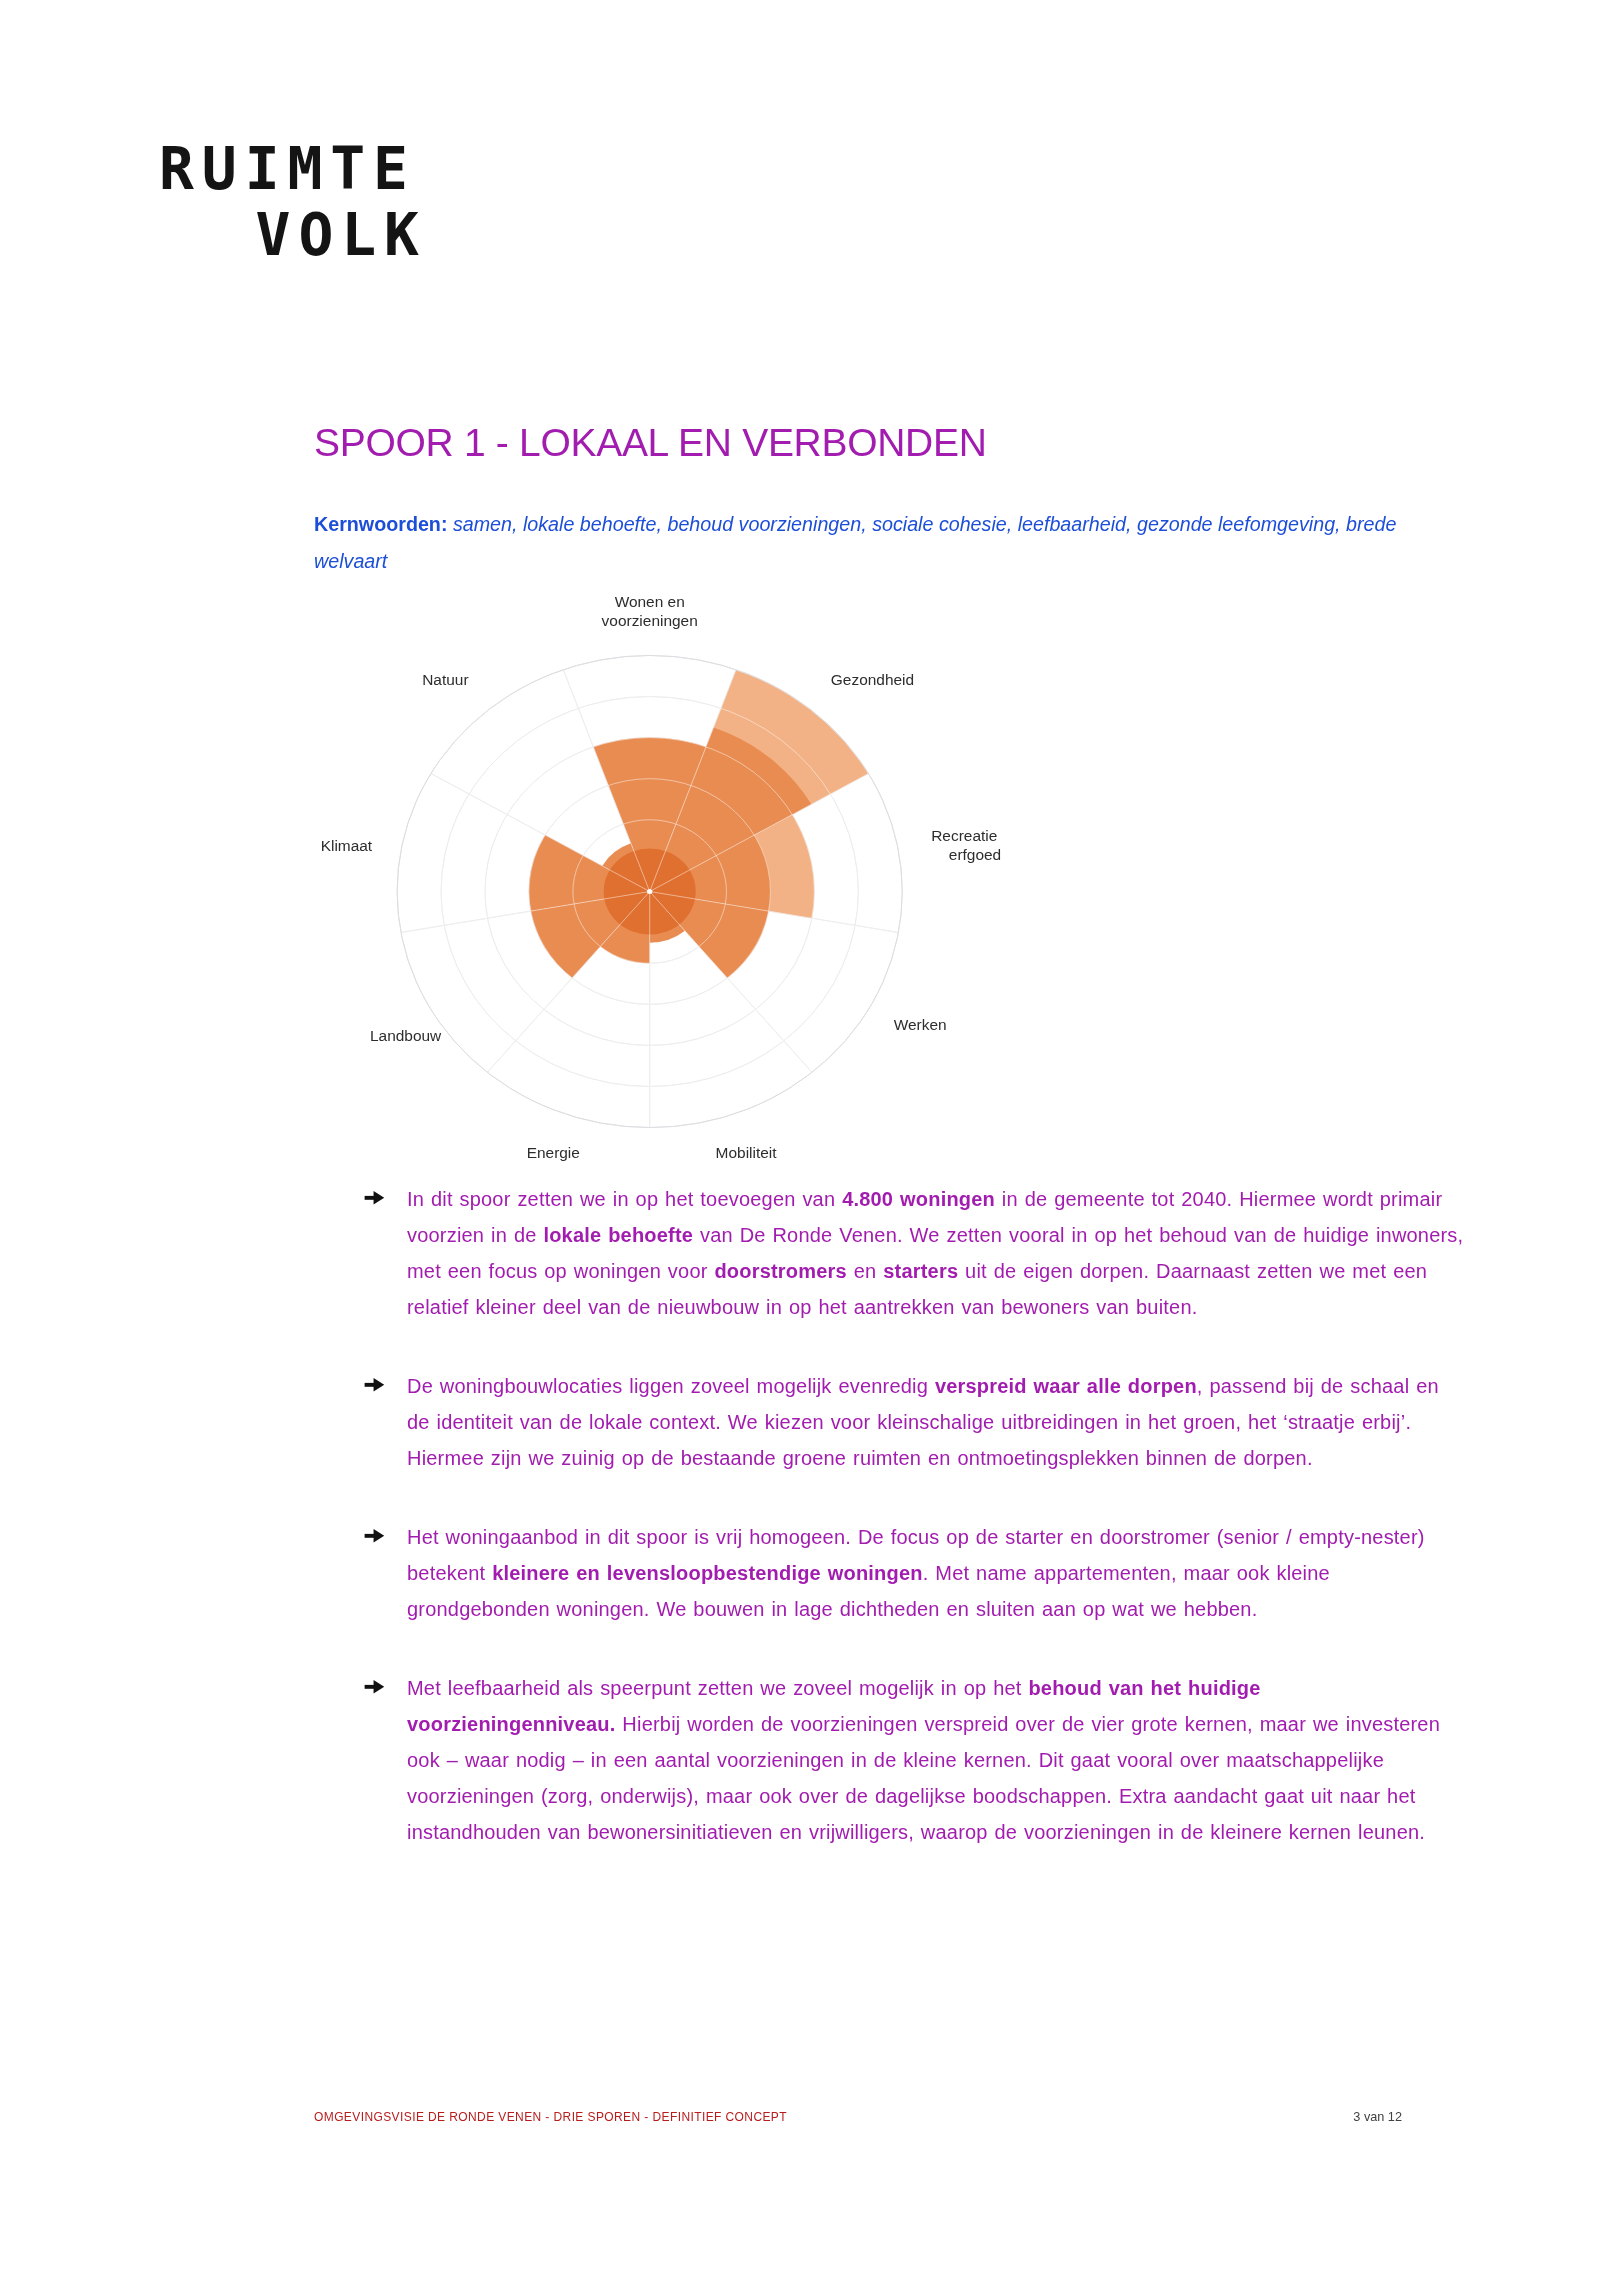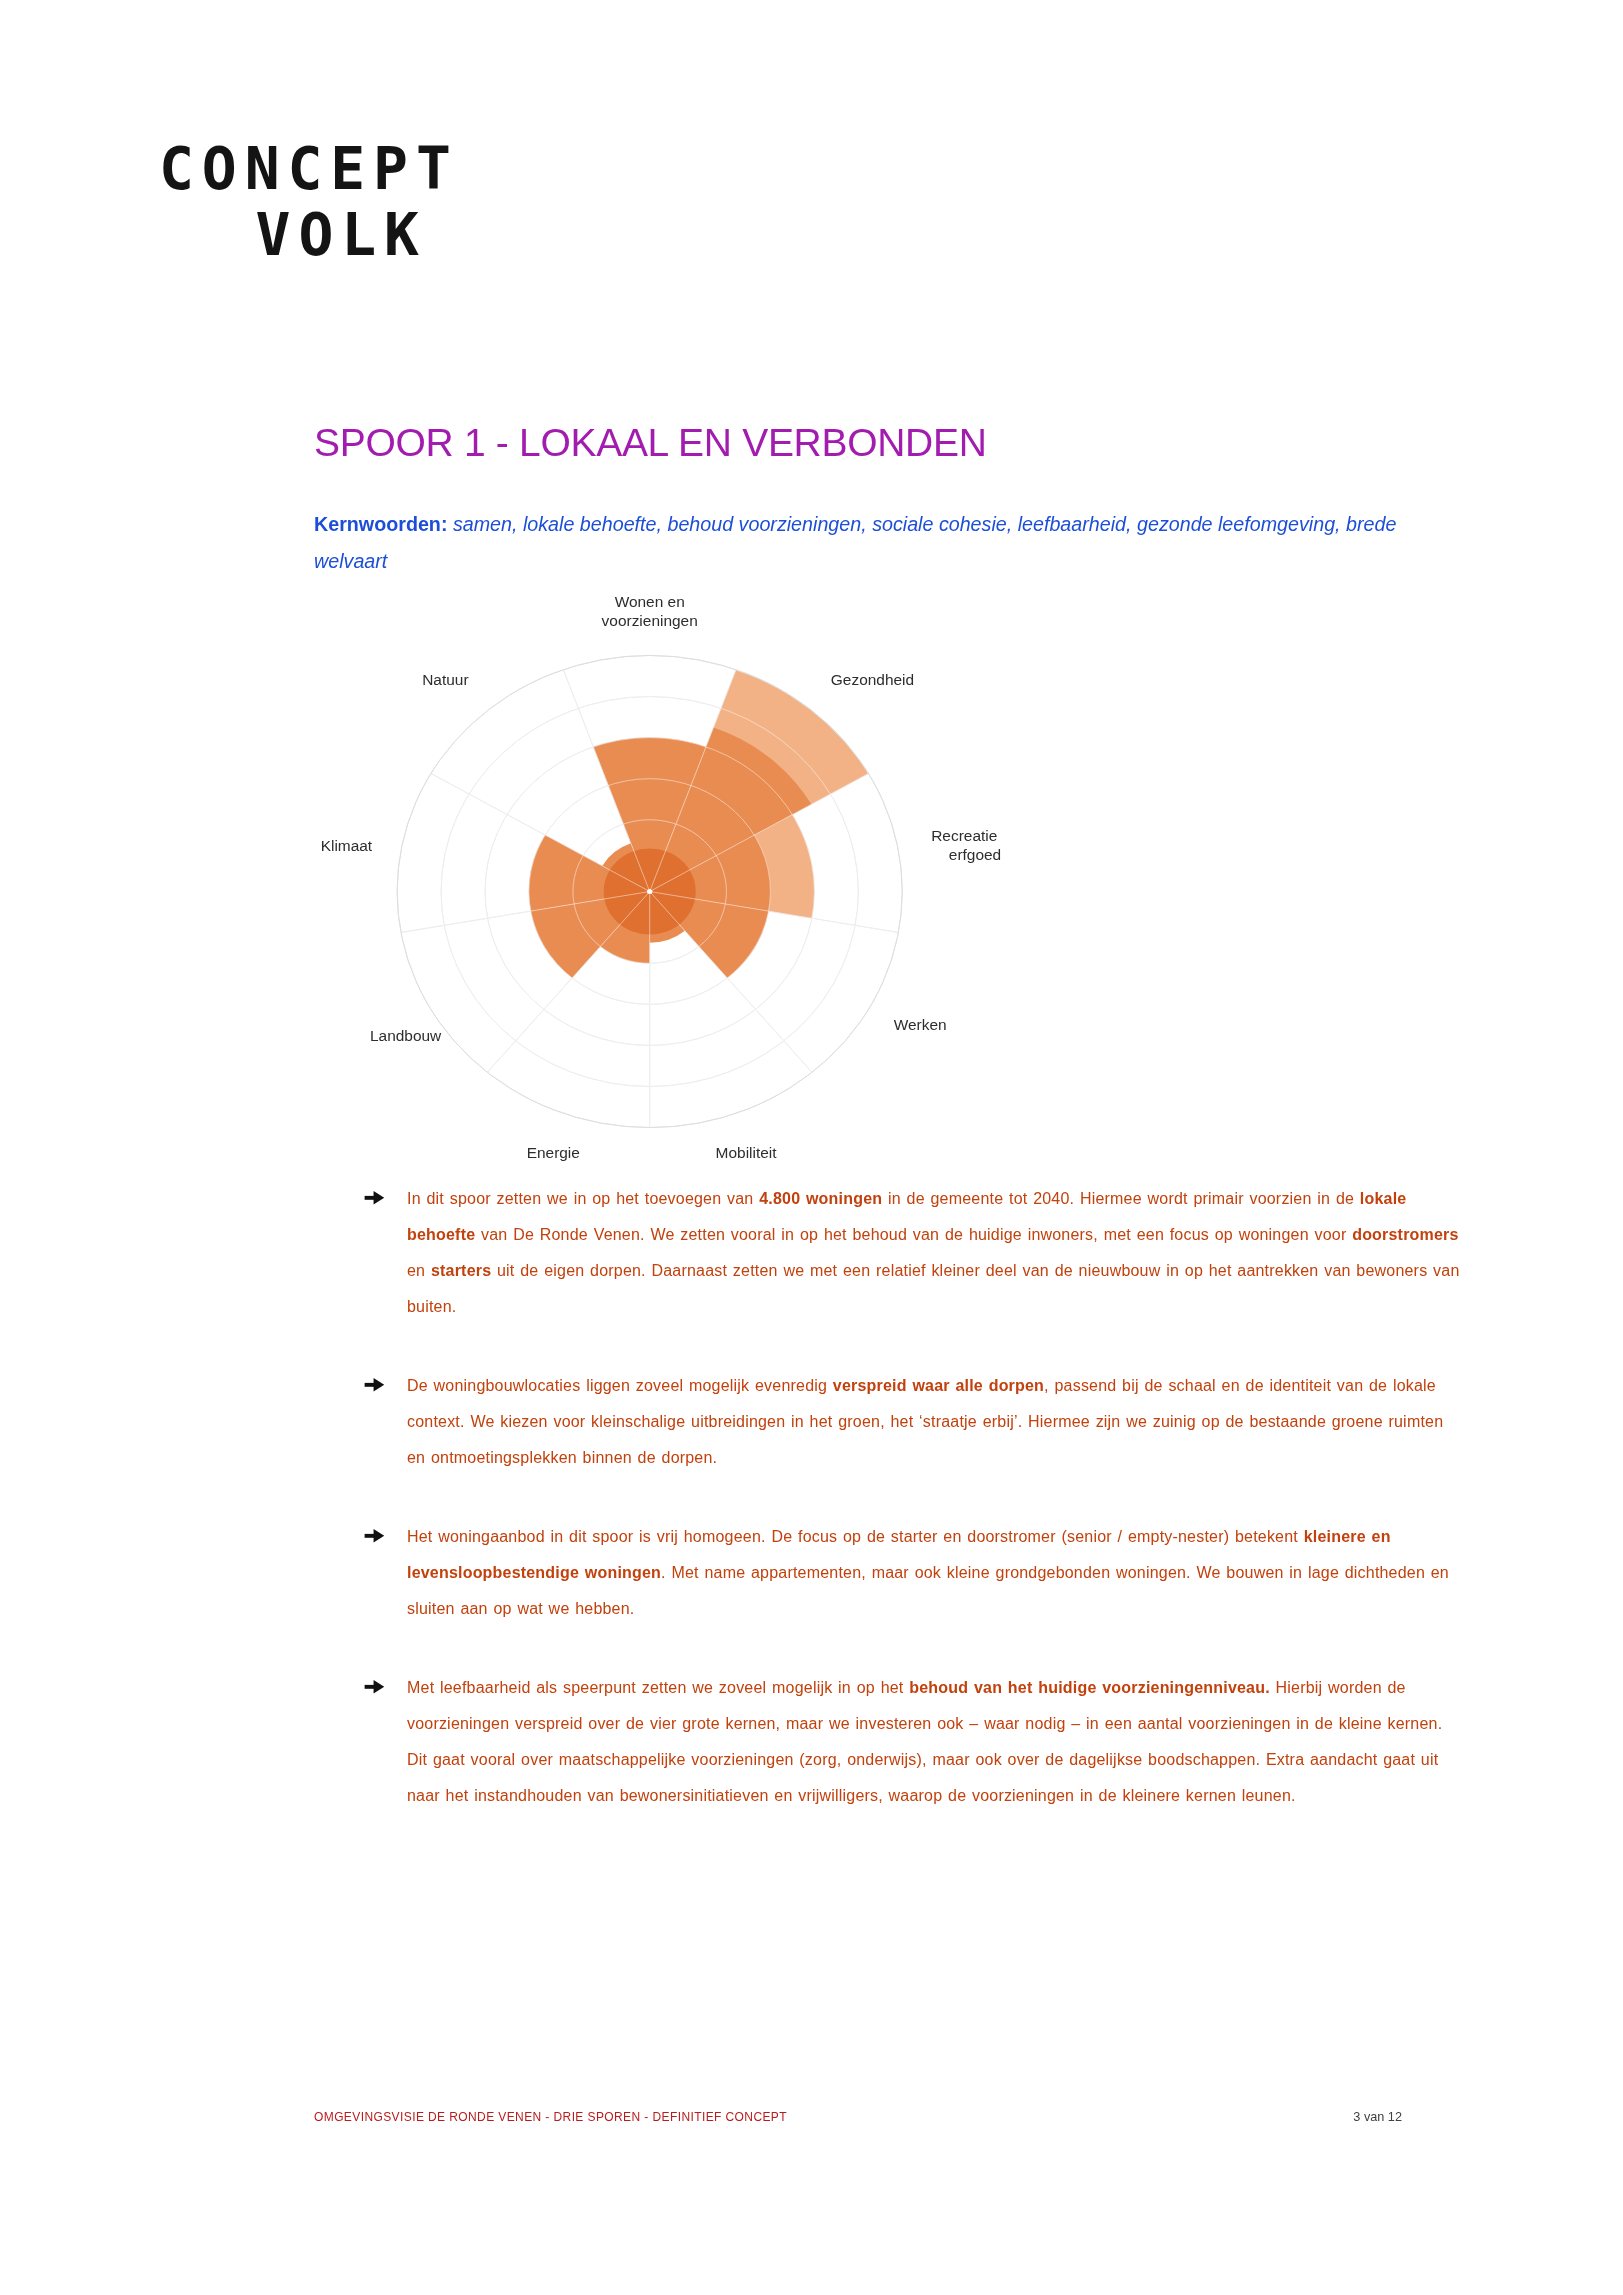--- a/index.html
+++ b/index.html
@@ -24,35 +24,35 @@
   .keywords .kw-label{font-weight:bold;font-style:normal;}
   .keywords .kw-text{font-style:italic;}
   .chart-wrap{position:absolute;left:304px;top:588px;width:697px;height:607px;}
   .chart-wrap svg{display:block;}
   .chart-wrap svg text{font-family:"Liberation Sans", sans-serif;font-size:27.5px;}
   .bullet-list{position:absolute;left:364px;top:1181px;width:1117px;}
   .bullet{display:flex;align-items:flex-start;margin:0 0 43px 0;}
   .bullet .arrow{flex:0 0 25px;margin-top:9px;}
   .bullet p{
     margin:0 0 0 18px;width:1057px;
-    font-size:16px;line-height:36px;letter-spacing:0.2px;word-spacing:1.1px;color:#c2410c;
+    font-size:20px;line-height:36px;letter-spacing:0.2px;word-spacing:1.1px;color:#a21caf;
   }
   .bullet p b{font-weight:bold;}
   .footer{
     position:absolute;left:314px;top:2110px;width:1088px;
     display:flex;justify-content:space-between;align-items:baseline;
   }
   .footer .f-left{font-size:12px;letter-spacing:0.4px;color:#b91c1c;}
   .footer .f-right{font-size:12.7px;color:#404040;}
 </style>
 </head>
 <body>
 
 <div class="logo">
-  <div class="l1">CONCEPT</div>
+  <div class="l1">RUIMTE</div>
   <div class="l2">VOLK</div>
 </div>
 
 <h1 class="page-title">SPOOR 1 - LOKAAL EN VERBONDEN</h1>
 
 <div class="keywords">
   <span class="kw-label">Kernwoorden:</span><span class="kw-text"> samen, lokale behoefte, behoud voorzieningen, sociale cohesie, leefbaarheid, gezonde leefomgeving, brede welvaart</span>
 </div>
 
 <div class="chart-wrap">

